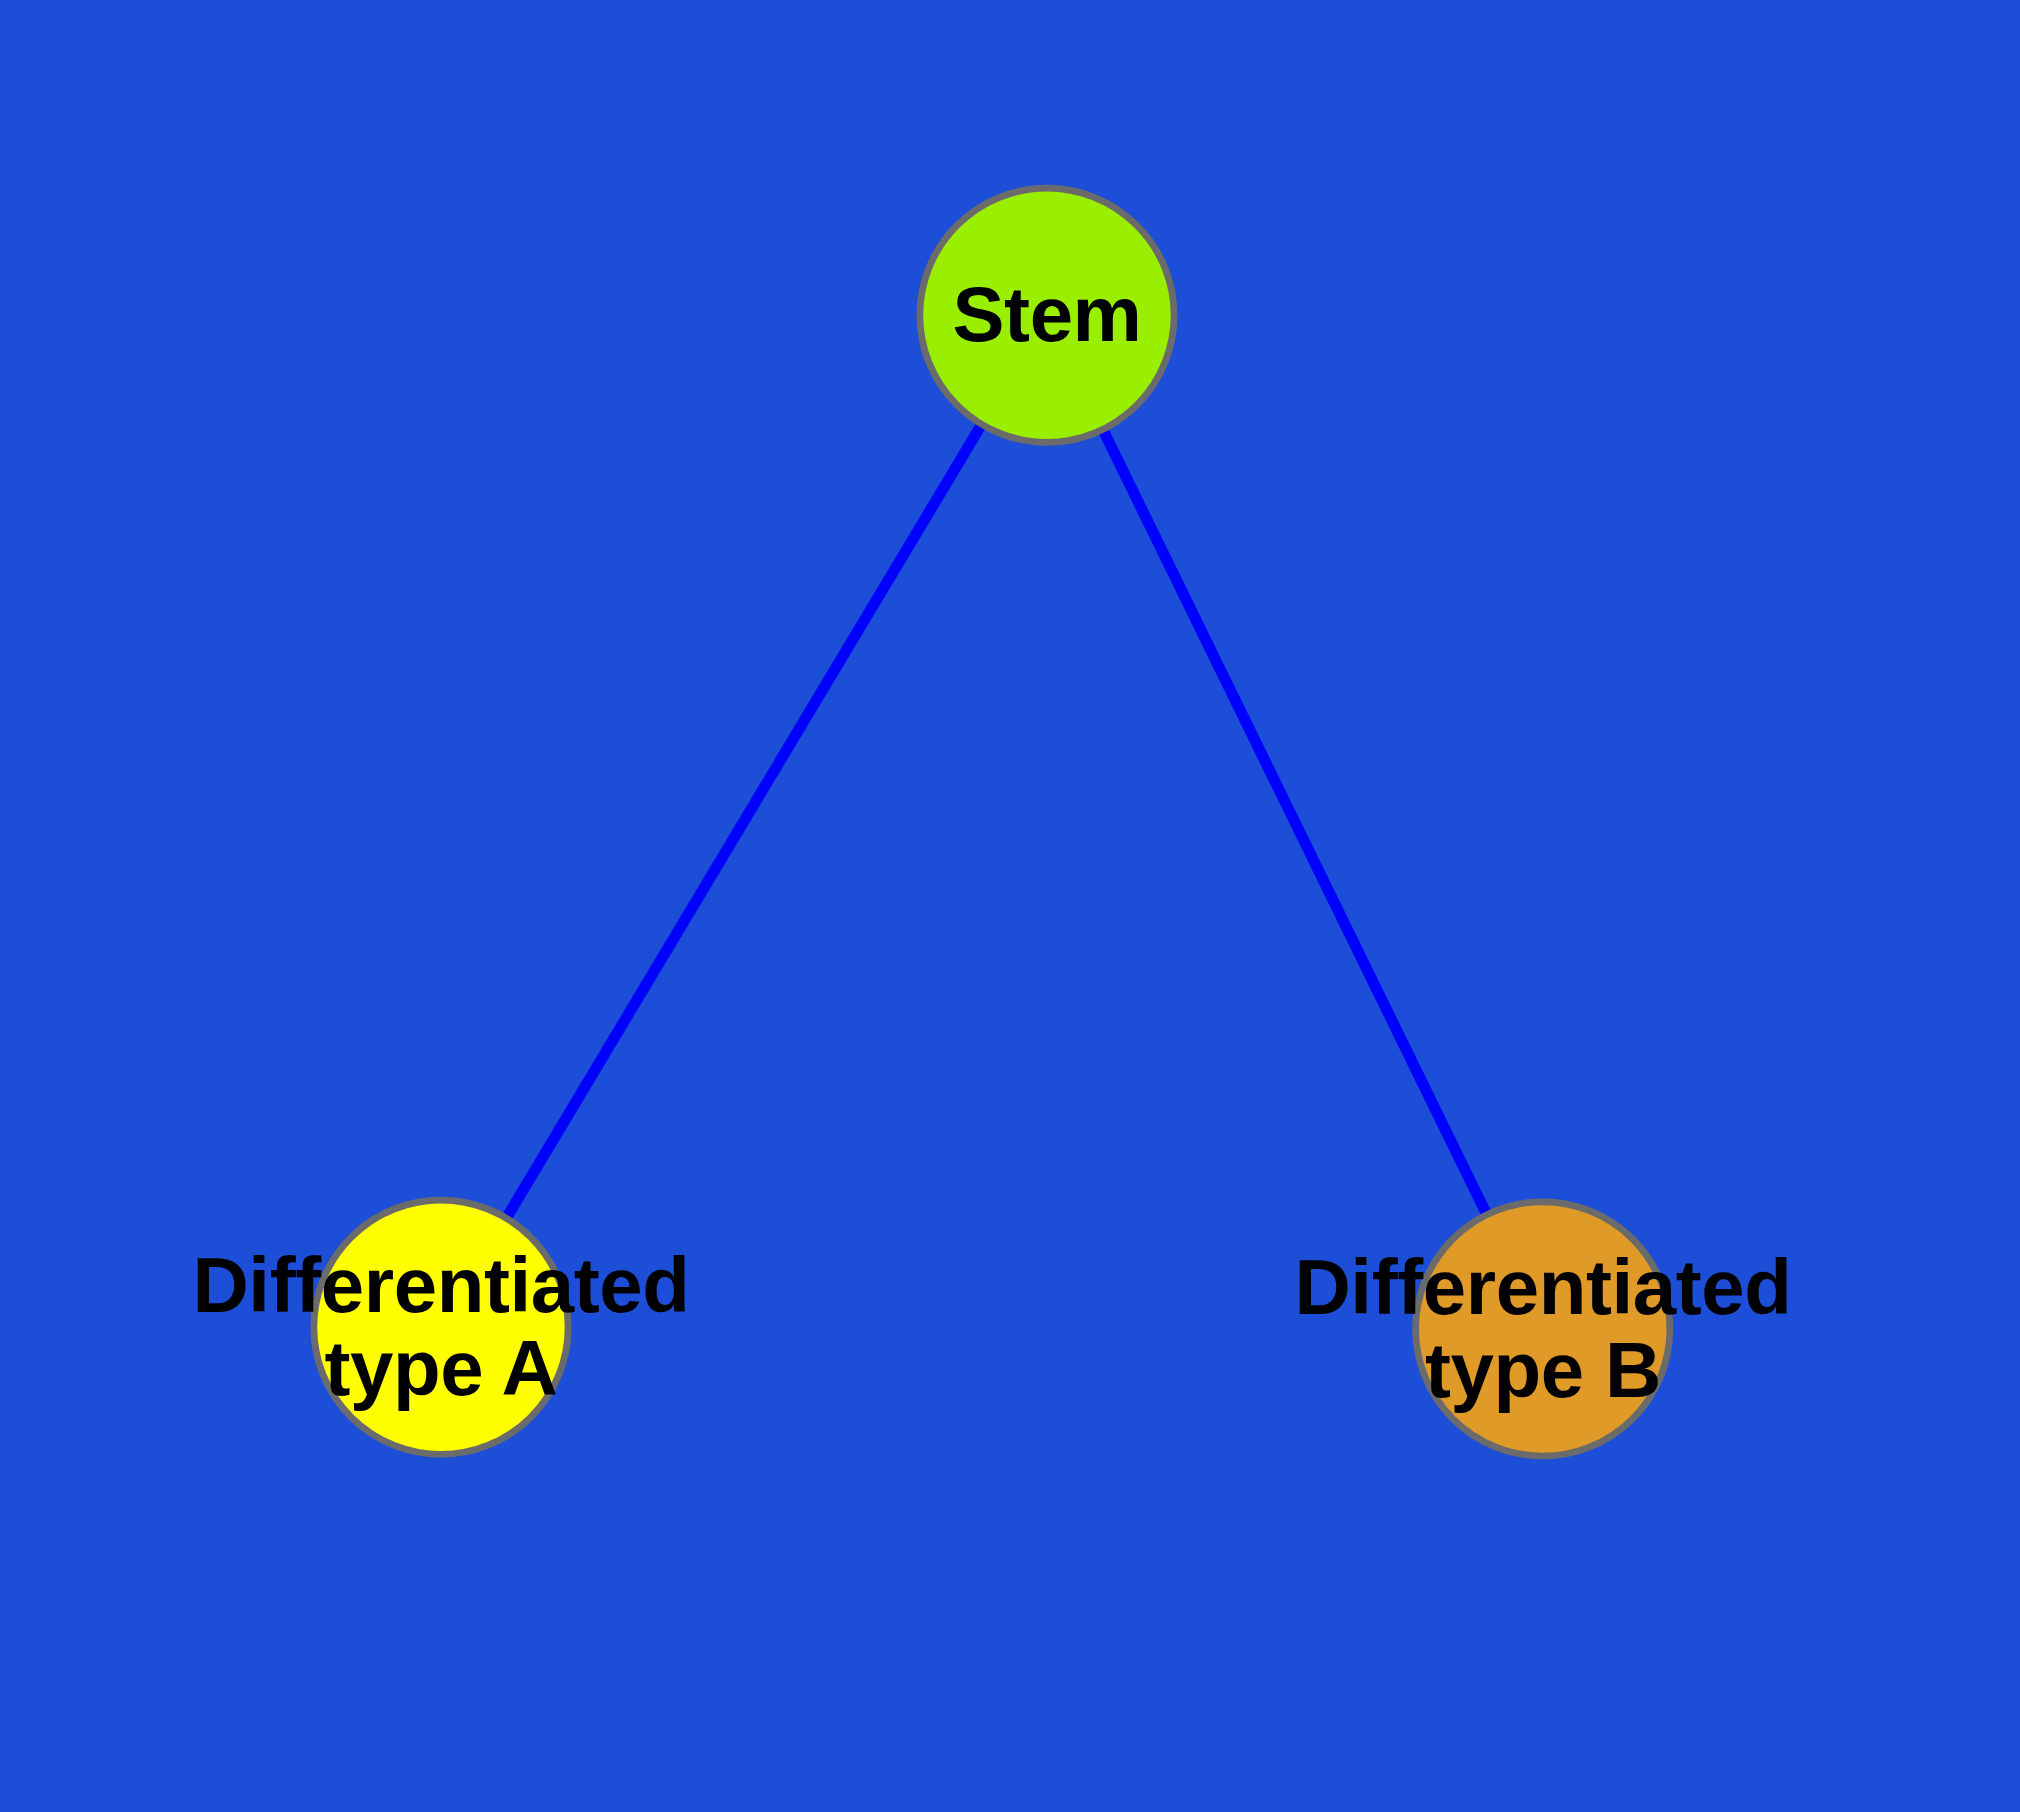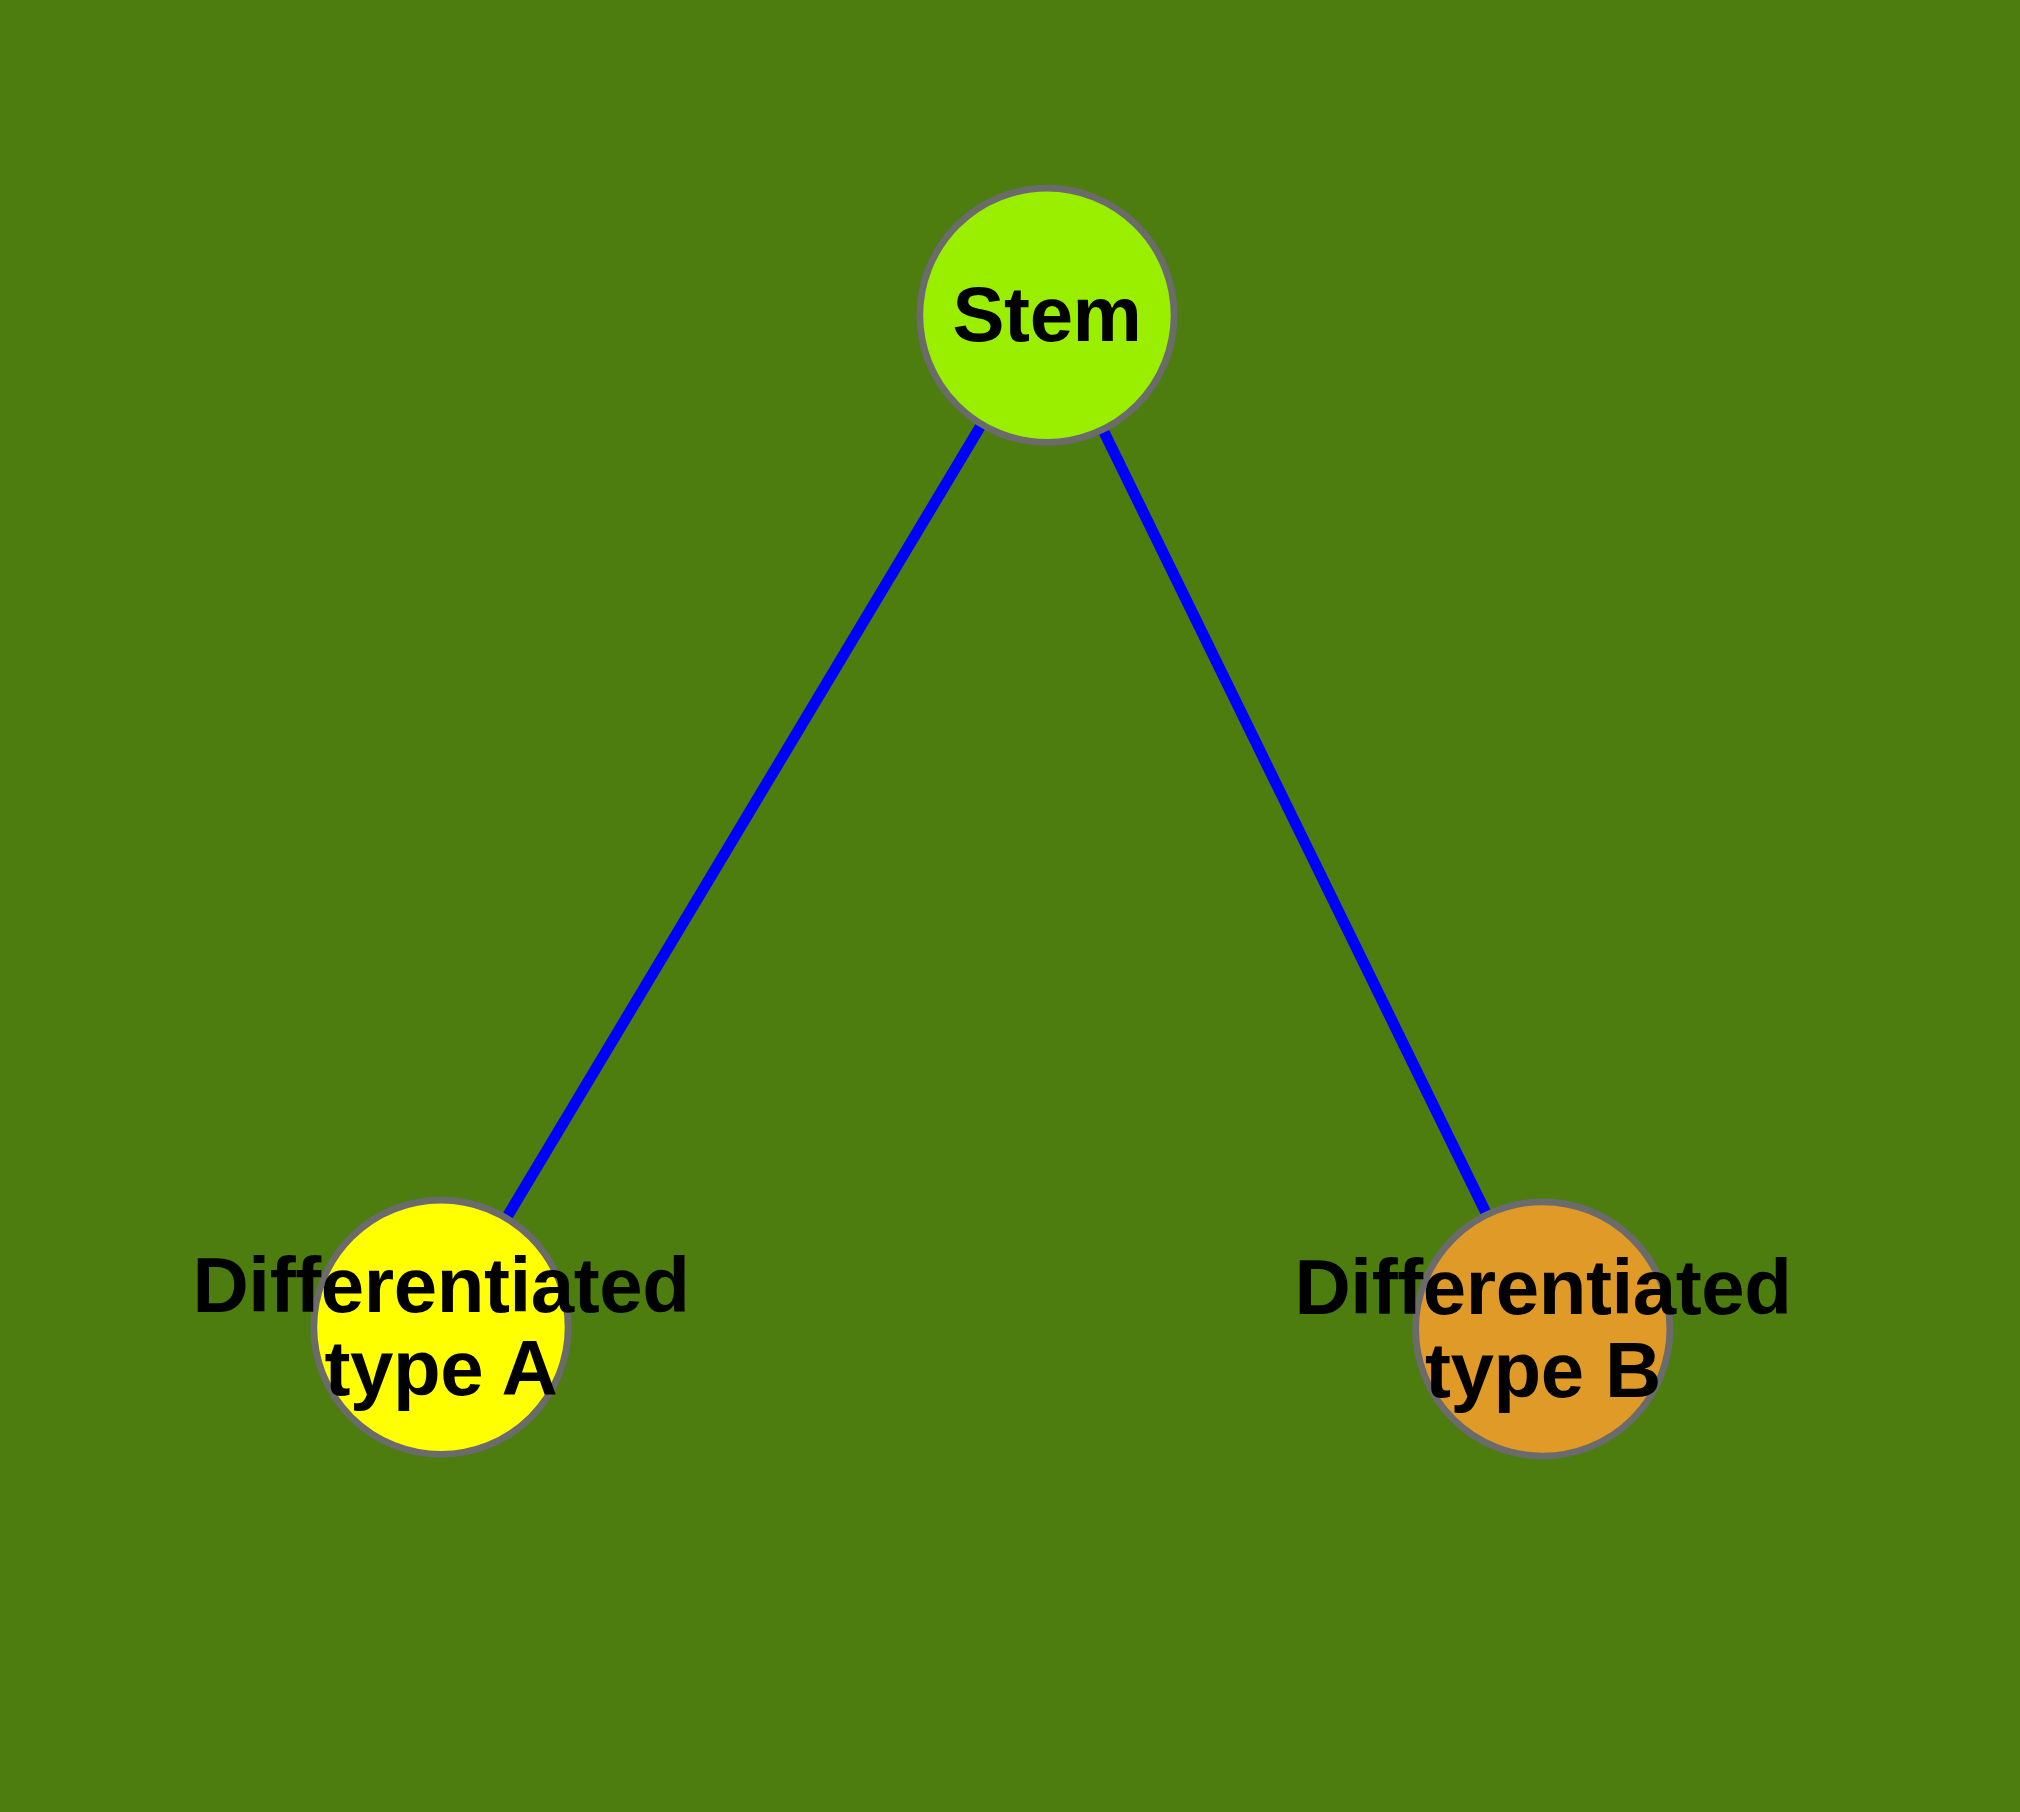--- a/index.html
+++ b/index.html
@@ -36,21 +36,21 @@
     line-height: 1.07;
     white-space: pre;
     letter-spacing: -0.4px;
     pointer-events: none;
     transform: translate(-50%, -50%);
   }
 </style>
 </head>
 <body>
 
-<div id="canvas" style="background: #4d7c0f;">
+<div id="canvas" style="background: #1d4ed8;">
 
   <svg id="graph-svg" viewBox="0 0 2384 2138" xmlns="http://www.w3.org/2000/svg">
 
     <g>
       <line id="edge-0" x1="1235" y1="372" x2="520" y2="1566" stroke="#0000ff" stroke-width="13"></line>
       <line id="edge-1" x1="1235" y1="372" x2="1820" y2="1568" stroke="#0000ff" stroke-width="13"></line>
     </g>
 
     <g>
       <circle id="node-0" cx="1235" cy="372" r="150" fill="#9aee00" stroke="#6b6b6b" stroke-width="8"></circle>

